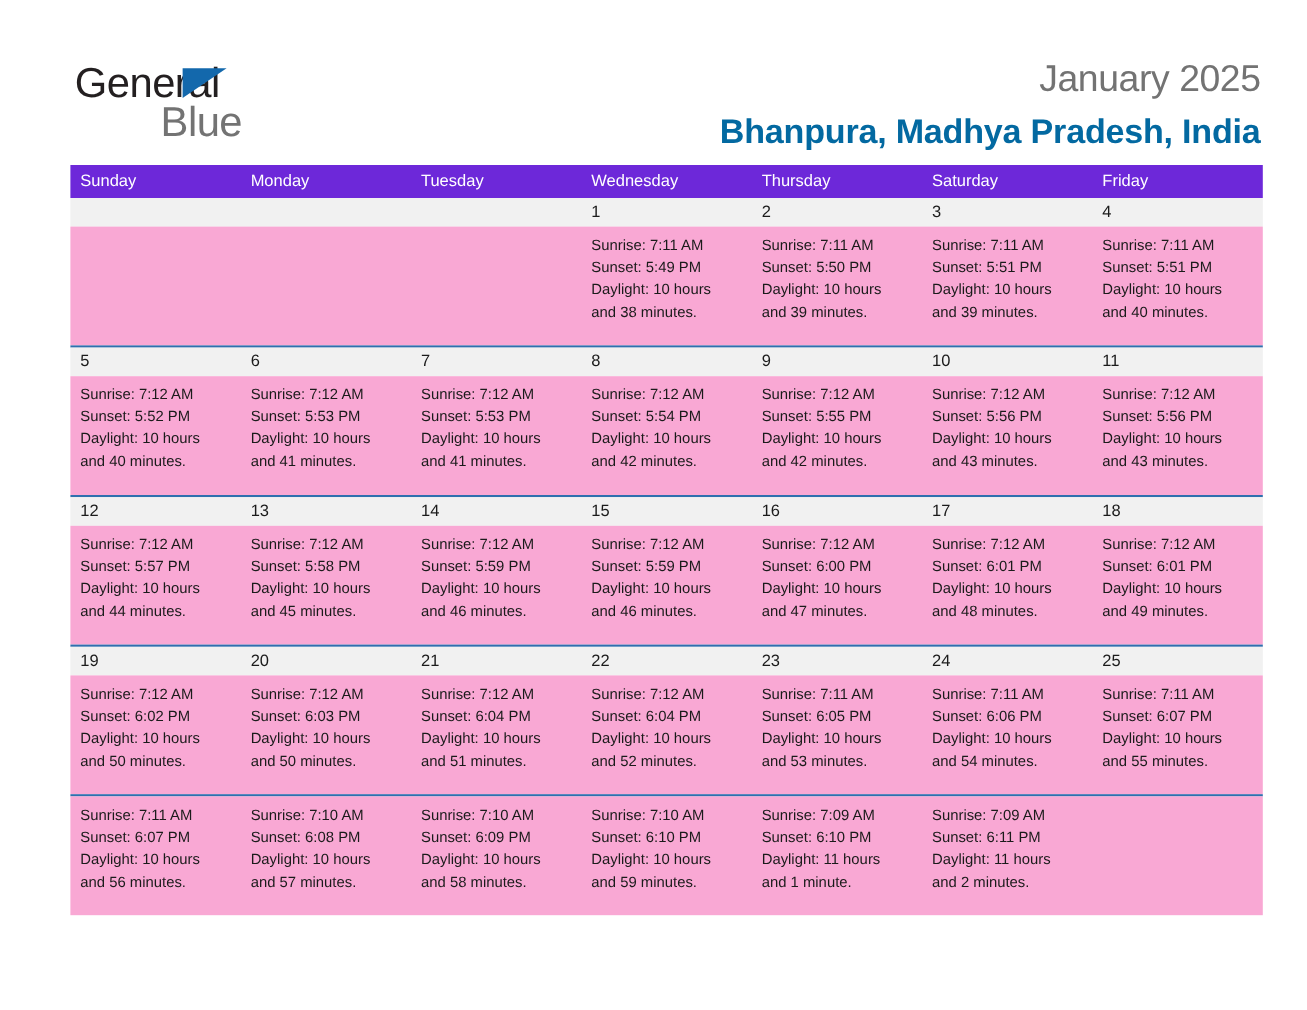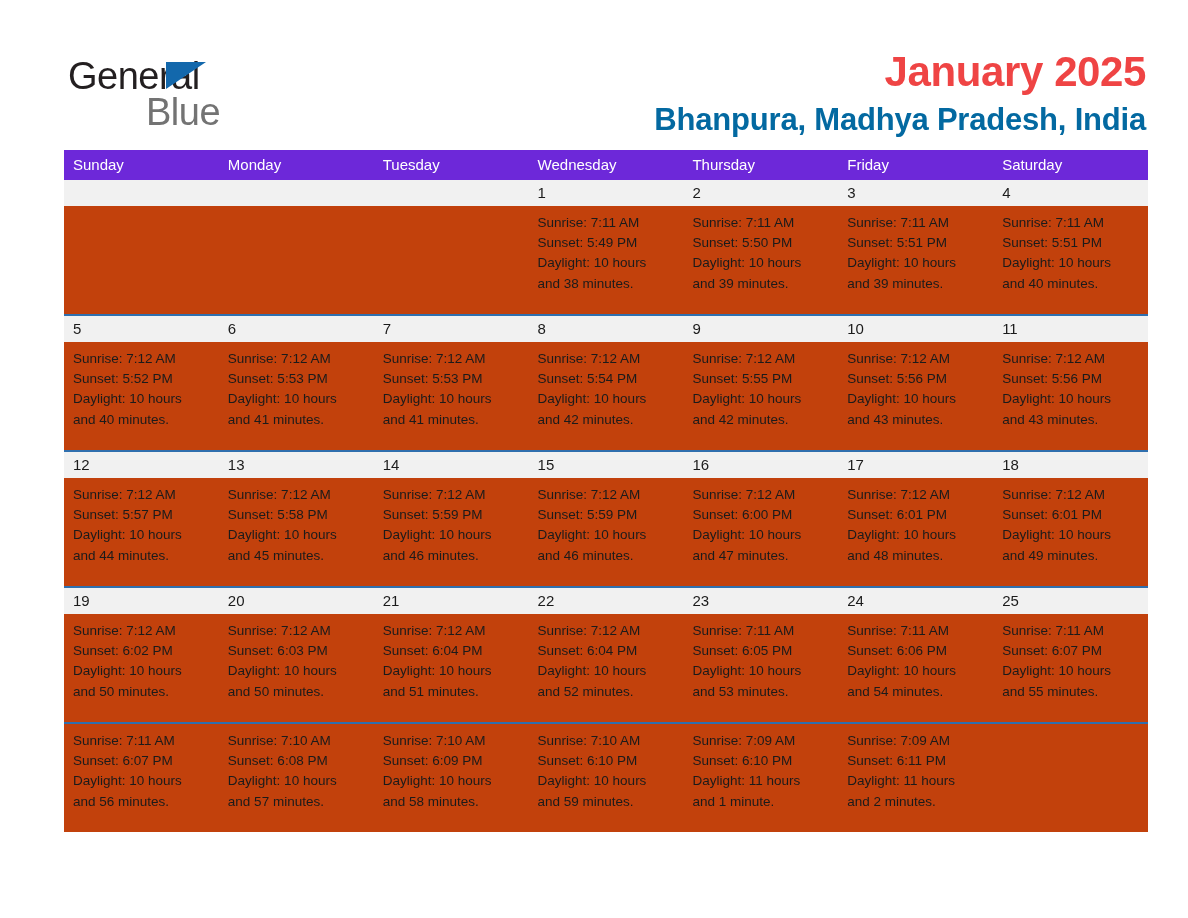--- a/index.html
+++ b/index.html
@@ -65,24 +65,24 @@
     letter-spacing: -0.5px;
     color: #737373;
     font-family: "Liberation Sans", sans-serif;
   }
   .titles {
     text-align: right;
     flex: 1 1 auto;
     padding-top: 0;
   }
   .cal-title {
-    font-size: 42px;
+    font-size: 34px;
     line-height: 50px;
-    color: #ef4444;
-    font-weight: bold;
+    color: #737373;
+    font-weight: normal;
     letter-spacing: -0.4px;
     margin: 0;
   }
   .cal-subtitle {
     font-size: 31px;
     line-height: 34px;
     color: #0369a1;
     font-weight: bold;
     margin: 6px 0 0 0;
     letter-spacing: -0.2px;
@@ -123,21 +123,21 @@
     font-size: 15px;
     line-height: 26px;
     padding-left: 9px;
     box-sizing: border-box;
     color: #1b1b1b;
   }
   .week-bodies {
     display: grid;
     grid-template-columns: repeat(7, 1fr);
     height: 108px;
-    background: #c2410c;
+    background: #f9a8d4;
   }
   .daybody {
     padding: 7px 9px 0 9px;
     box-sizing: border-box;
     font-size: 13.5px;
     line-height: 20.2px;
     color: #1b1b1b;
   }
   .daybody .ln {
     white-space: nowrap;
@@ -166,22 +166,22 @@
     </div>
   </div>
 
   <div class="calendar">
     <div class="weekdays">
       <div class="weekday">Sunday</div>
       <div class="weekday">Monday</div>
       <div class="weekday">Tuesday</div>
       <div class="weekday">Wednesday</div>
       <div class="weekday">Thursday</div>
+      <div class="weekday">Saturday</div>
       <div class="weekday">Friday</div>
-      <div class="weekday">Saturday</div>
     </div>
     <div id="weeks-container">
         <div class="week">
           <div class="week-numbers">
             <div class="daynum empty-num"></div>
             <div class="daynum empty-num"></div>
             <div class="daynum empty-num"></div>
             <div class="daynum">1</div>
             <div class="daynum">2</div>
             <div class="daynum">3</div>

